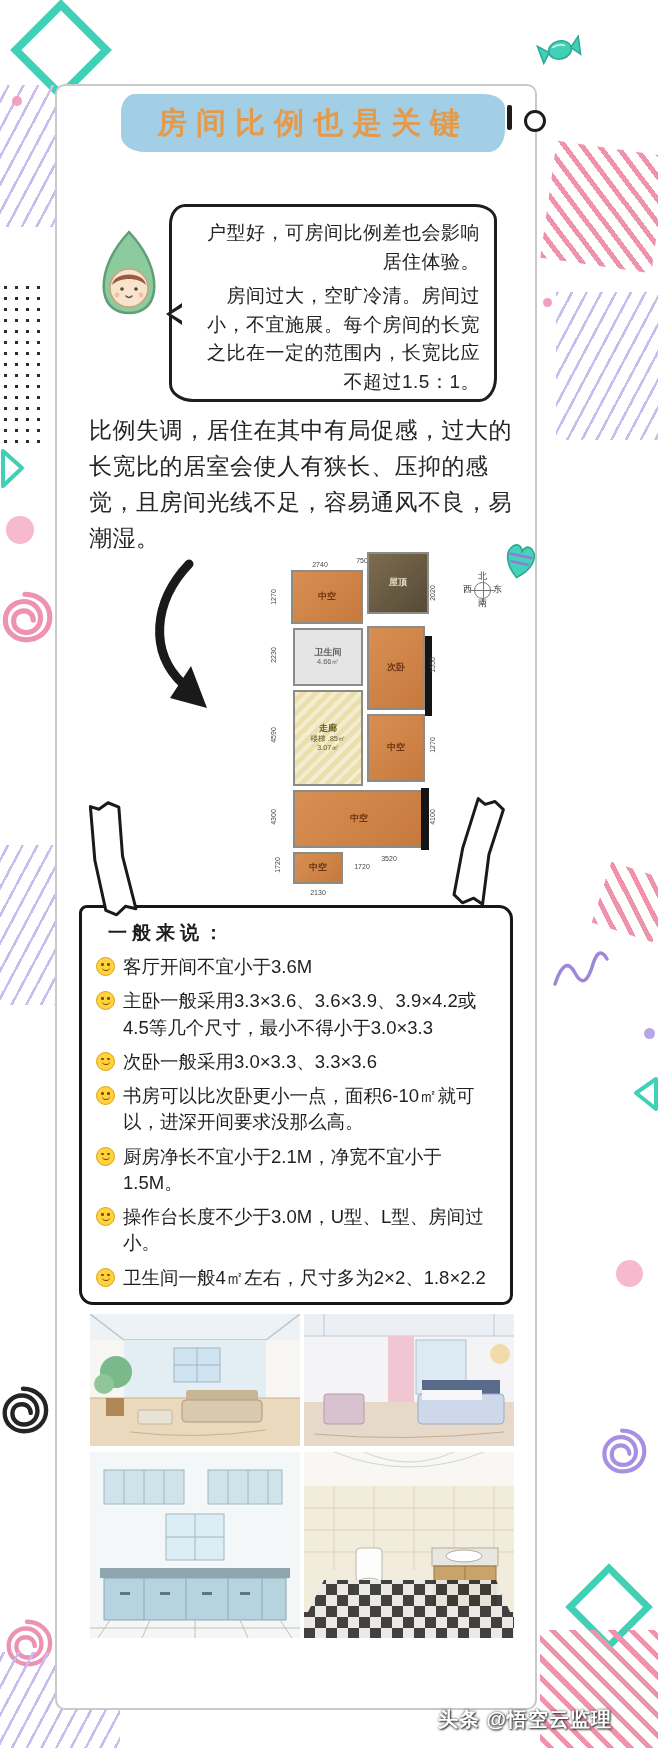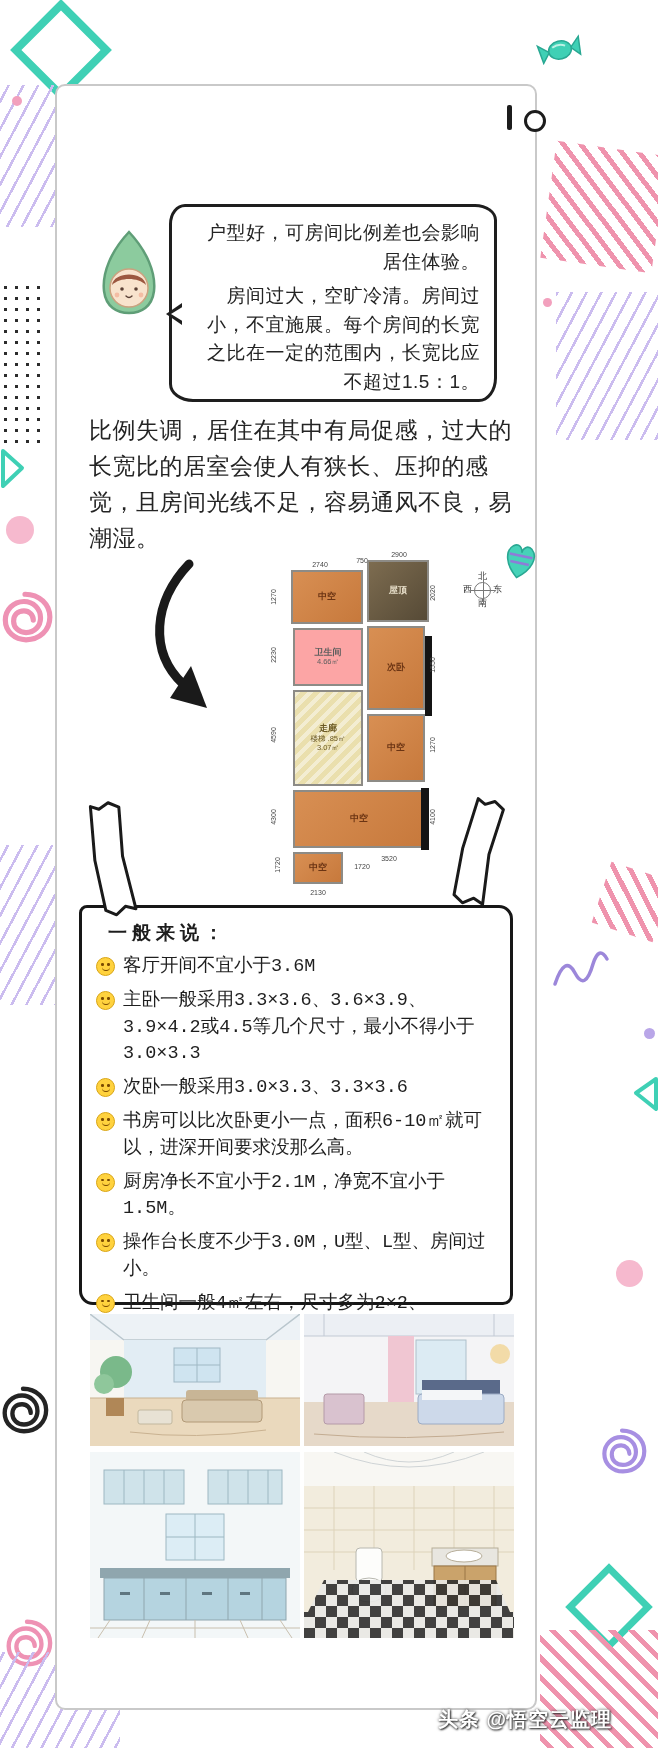--- a/index.html
+++ b/index.html
@@ -44,38 +44,38 @@
   
   .floorplan{position:absolute;left:200px;top:462px;width:258px;height:352px;}
   .room{position:absolute;border:2px solid #8d8b86;box-sizing:border-box;
         display:flex;flex-direction:column;align-items:center;justify-content:center;overflow:hidden;}
   .room .rname{font-size:9px;font-weight:bold;line-height:1.1;}
   .room .rarea{font-size:7.5px;line-height:1.2;}
   .room-orange{background:linear-gradient(135deg,#d88f53,#c7793c);}
   .room-orange .rname{color:#6b3413;}
   .room-roof{background:linear-gradient(135deg,#7d6c50,#564a36);}
   .room-roof .rname{color:#e6ddc8;}
-  .room-light{background:#fca5a5;} .room-light .rname,.room-light .rarea{color:#5f5f5f;}
+  .room-light{background:#e5e5e5;} .room-light .rname,.room-light .rarea{color:#5f5f5f;}
   .room-beige{background:#eadfad;background-image:repeating-linear-gradient(135deg,rgba(255,255,255,.45) 0 4px,transparent 4px 9px);}
   .room-beige .rname,.room-beige .rarea{color:#6b5a25;}
   .wall-black{position:absolute;background:#141414;}
   .dim{position:absolute;font-size:7px;color:#444;text-align:center;line-height:10px;}
   .dim.v{transform:rotate(-90deg);transform-origin:center;width:36px;}
   .compass{position:absolute;display:flex;flex-direction:column;align-items:center;
            font-size:9px;color:#333;line-height:1.1;}
   .compass .c-mid{display:flex;align-items:center;gap:2px;}
   .compass .c-ring{width:15px;height:15px;border:1.5px solid #777;border-radius:50%;position:relative;}
   .compass .c-ring:before{content:"";position:absolute;left:50%;top:-4px;bottom:-4px;width:1px;background:#777;}
   .compass .c-ring:after{content:"";position:absolute;top:50%;left:-5px;right:-5px;height:1px;background:#777;}
 
   
   .guide-box{position:absolute;left:22px;top:819px;width:434px;height:400px;background:#fff;
         border:3.5px solid #171717;border-radius:8px 14px 10px 14px;box-sizing:border-box;}
   .guide-box h2{margin:12px 0 8px 26px;font-size:19px;letter-spacing:5px;color:#1d1d1d;}
-  .guide-list{margin:0;padding:0 10px 0 14px;list-style:none;font-family:Liberation Mono, monospace;}
+  .guide-list{margin:0;padding:0 10px 0 14px;list-style:none;}
   .guide-item{display:flex;gap:8px;margin-bottom:8px;}
   .guide-text{font-size:18.5px;line-height:1.42;color:#1f1f1f;font-weight:500;flex:1;}
   .smiley{flex:none;width:17px;height:17px;margin-top:3px;border-radius:50%;
         background:#ffd23e;border:1px solid #d9a514;position:relative;}
   .smiley:before{content:"";position:absolute;left:4px;top:5px;width:2.5px;height:2.5px;
         border-radius:50%;background:#7a4a00;box-shadow:6px 0 0 #7a4a00;}
   .smiley:after{content:"";position:absolute;left:4.5px;top:7px;width:8px;height:4.5px;
         border-bottom:1.6px solid #7a4a00;border-radius:0 0 8px 8px;}
 
   .tape{position:absolute;z-index:2;}
@@ -134,20 +134,23 @@
   <div class="deco diamond" style="left:578px;top:1576px;width:48px;height:48px;border-width:7px"></div>
   <svg class="deco" style="left:0;top:1614px" width="54" height="58" viewBox="0 0 56 56">
     <path d="M28 6 C 42 6 52 16 52 28 C 52 41 42 50 29 50 C 18 50 9 42 9 31 C 9 21 17 13 27 13 C 36 13 43 20 43 29 C 43 37 37 43 29 43 C 22 43 17 38 17 32 C 17 26 21 22 27 22 C 32 22 36 26 36 31" fill="none" stroke="#ee92b4" stroke-width="4.5" stroke-linecap="round"></path>
   </svg>
   <div class="deco stripes-purple" style="left:-12px;top:1652px;width:132px;height:110px"></div>
   <div class="deco stripes-pink" style="left:540px;top:1630px;width:130px;height:130px"></div>
   <div class="deco stripes-purple" style="left:-8px;top:845px;width:66px;height:160px"></div>
 
   <div class="card">
 
+    <div class="title-banner">
+      <span>房间比例也是关键</span>
+    </div>
     <div class="bar-i" style="position:absolute;left:450px;top:19px;width:5px;height:25px"></div>
     <div class="ring-o" style="position:absolute;left:467px;top:24px;width:16px;height:16px"></div>
 
     <svg class="mascot" viewBox="0 0 72 86">
       <path d="M36 3 C 54 22 63 44 61 62 C 59 78 48 84 36 84 C 24 84 13 78 11 62 C 9 44 18 22 36 3 Z" fill="#8ccb9e" stroke="#5f9e77" stroke-width="2.5"></path>
       <circle cx="36" cy="59" r="19" fill="#f8e3cd" stroke="#caa27f" stroke-width="1.5"></circle>
       <path d="M19 56 C 21 42 51 42 53 56 C 45 48 27 48 19 56 Z" fill="#9c5840"></path>
       <circle cx="29" cy="60" r="1.8" fill="#5a4036"></circle>
       <circle cx="43" cy="60" r="1.8" fill="#5a4036"></circle>
       <circle cx="24" cy="66" r="2.4" fill="#f4bda4"></circle>
@@ -168,21 +171,21 @@
     </svg>
 
     <div class="floorplan">
       <span class="dim" style="left:34px;top:12px;width:58px">2740</span>
       <span class="dim" style="left:94px;top:8px;width:22px">750</span>
       <span class="dim" style="left:112px;top:2px;width:60px">2900</span>
 
       <div class="room room-orange" style="left:34px;top:22px;width:72px;height:54px">
         <span class="rname">中空</span>
       </div>
-      <div class="room room-roof" style="left:110px;top:12px;width:62px;height:62px">
+      <div class="room room-roof" style="left:110px;top:4px;width:62px;height:62px">
         <span class="rname">屋顶</span>
       </div>
       <div class="room room-light" style="left:36px;top:80px;width:70px;height:58px">
         <span class="rname">卫生间</span>
         <span class="rarea">4.66㎡</span>
       </div>
       <div class="room room-orange" style="left:110px;top:78px;width:58px;height:84px">
         <span class="rname">次卧</span>
       </div>
       <div class="room room-beige" style="left:36px;top:142px;width:70px;height:96px">

